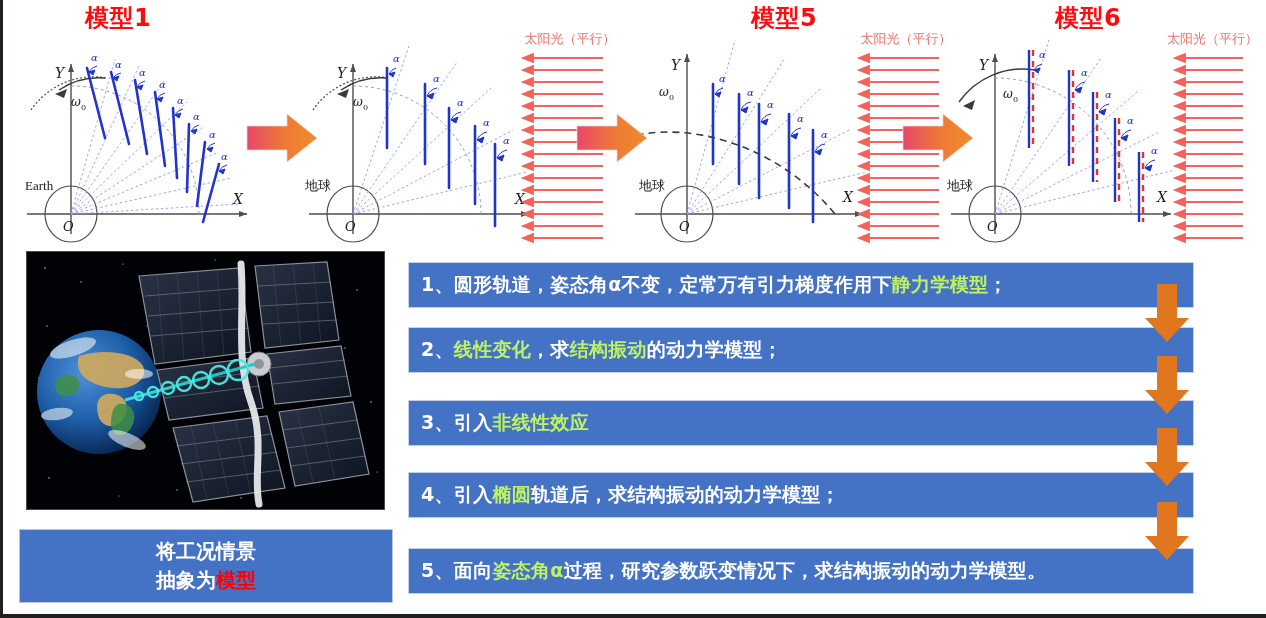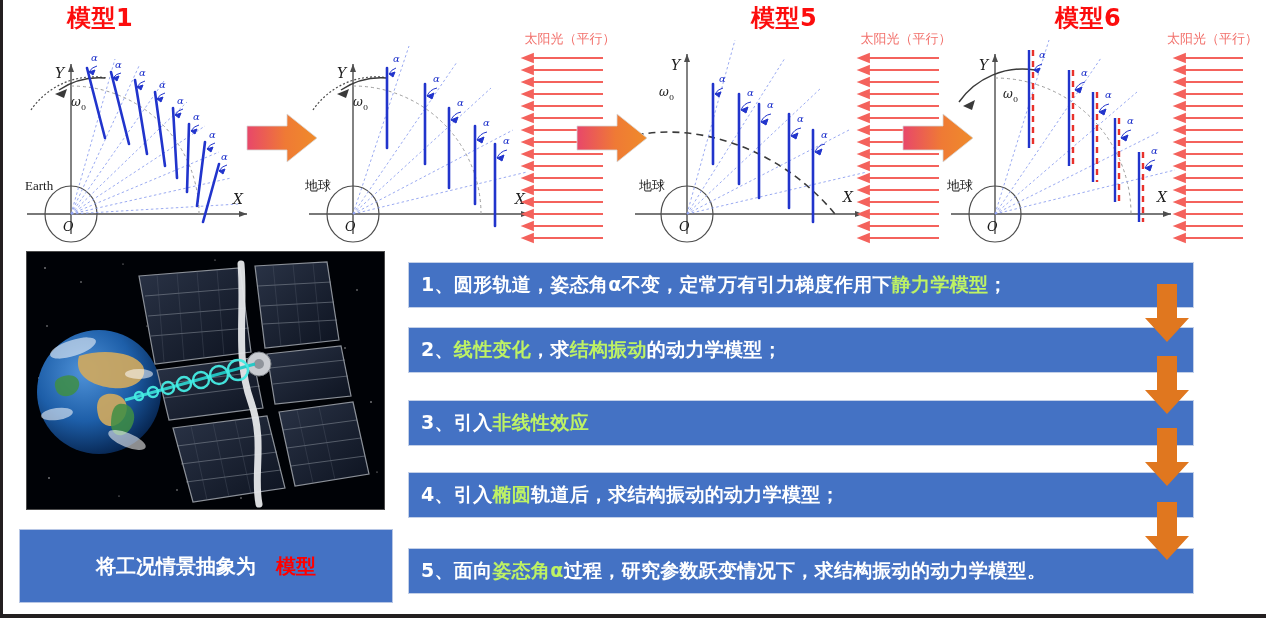--- a/index.html
+++ b/index.html
@@ -46,25 +46,25 @@
     position:absolute;left:23px;top:251px;width:359px;height:259px;
     background:#000;overflow:hidden;border:1px solid #4b4b4b;
     box-sizing:border-box;
   }
   .satpic svg{display:block}
 
   
   .capbox{
     position:absolute;left:16px;top:529px;width:374px;height:74px;
     background:#4472c4;border:1px solid #b7c6e5;box-sizing:border-box;
-    display:flex;flex-direction:row;align-items:center;justify-content:center;
+    display:flex;flex-direction:column;align-items:center;justify-content:center;
     color:#ffffff;font-weight:bold;font-size:20px;line-height:1.45;
     font-family:"DejaVu Sans","Liberation Sans",sans-serif;
   }
-  .capbox .red{color:#ff0000;padding-left:20px;}
+  .capbox .red{color:#ff0000;}
 
   
   .bar{
     position:absolute;left:405px;width:786px;height:46px;
     background:#4472c4;border:1px solid #c3d0e8;box-sizing:border-box;
     display:flex;align-items:center;
     color:#ffffff;font-weight:bold;font-size:19px;
     padding-left:12px;
     font-family:"DejaVu Sans","Liberation Sans",sans-serif;
     letter-spacing:.3px;
@@ -73,21 +73,21 @@
   .bar .red{color:#bef264;}
 
   
   .vflow{position:absolute;left:1140px;width:52px;}
 </style>
 </head>
 <body>
 
 <div class="page">
 
-  <div class="mtitle" style="left:64px;top:2px;">模型1</div>
+  <div class="mtitle" style="left:82px;top:2px;">模型1</div>
   <div class="mtitle" style="left:748px;top:2px;">模型5</div>
   <div class="mtitle" style="left:1052px;top:2px;">模型6</div>
 
   <div class="panel" style="left:16px;">
     <svg width="250" height="222" viewBox="0 0 250 222">
 
       <line x1="8" y1="188" x2="228" y2="188" stroke="#4d4d4d" stroke-width="1.4"></line>
       <polygon points="228,188 220,185 220,191" fill="#4d4d4d"></polygon>
       <line x1="52" y1="208" x2="52" y2="38" stroke="#4d4d4d" stroke-width="1.4"></line>
       <polygon points="52,38 49,46 55,46" fill="#4d4d4d"></polygon>

